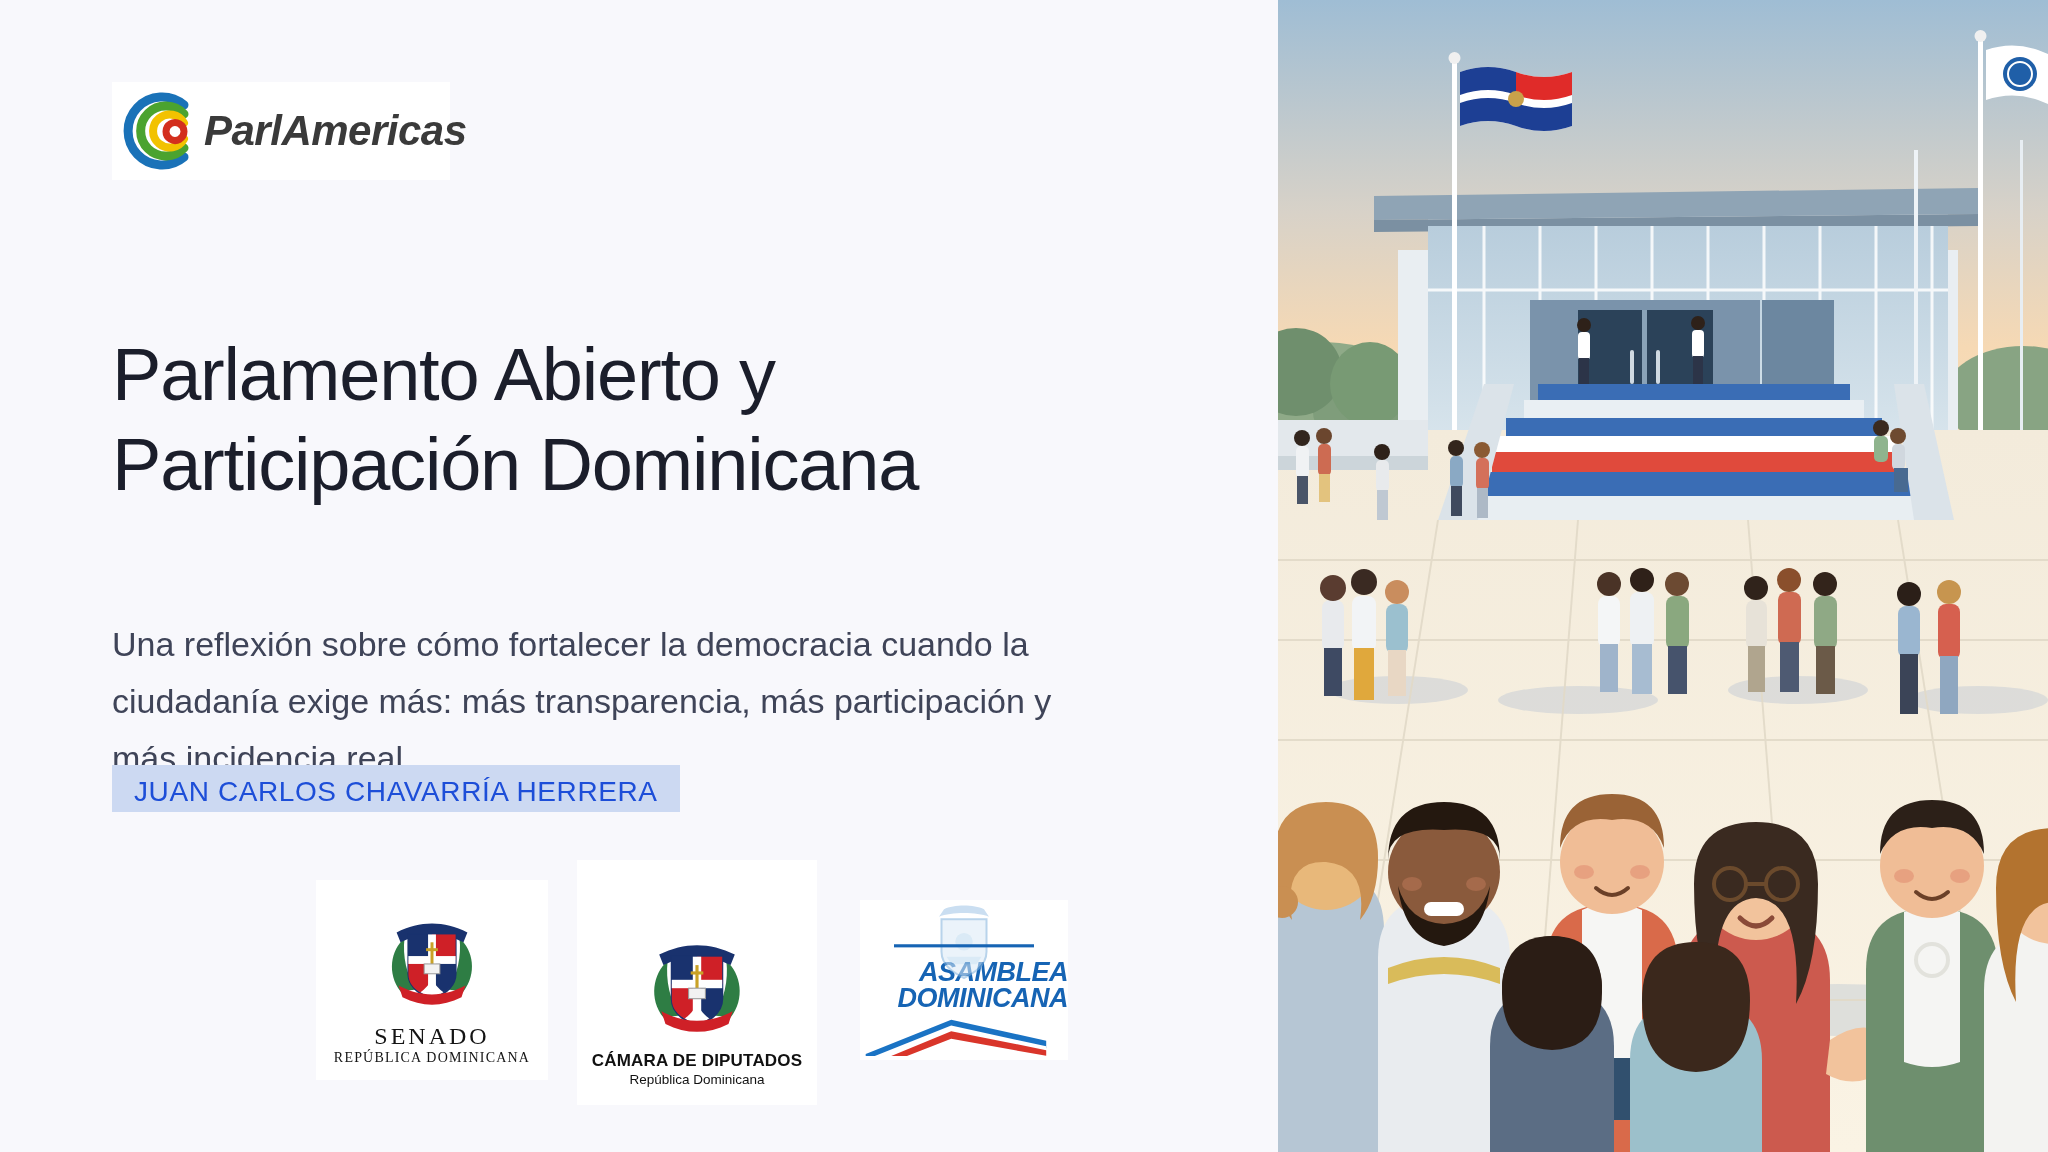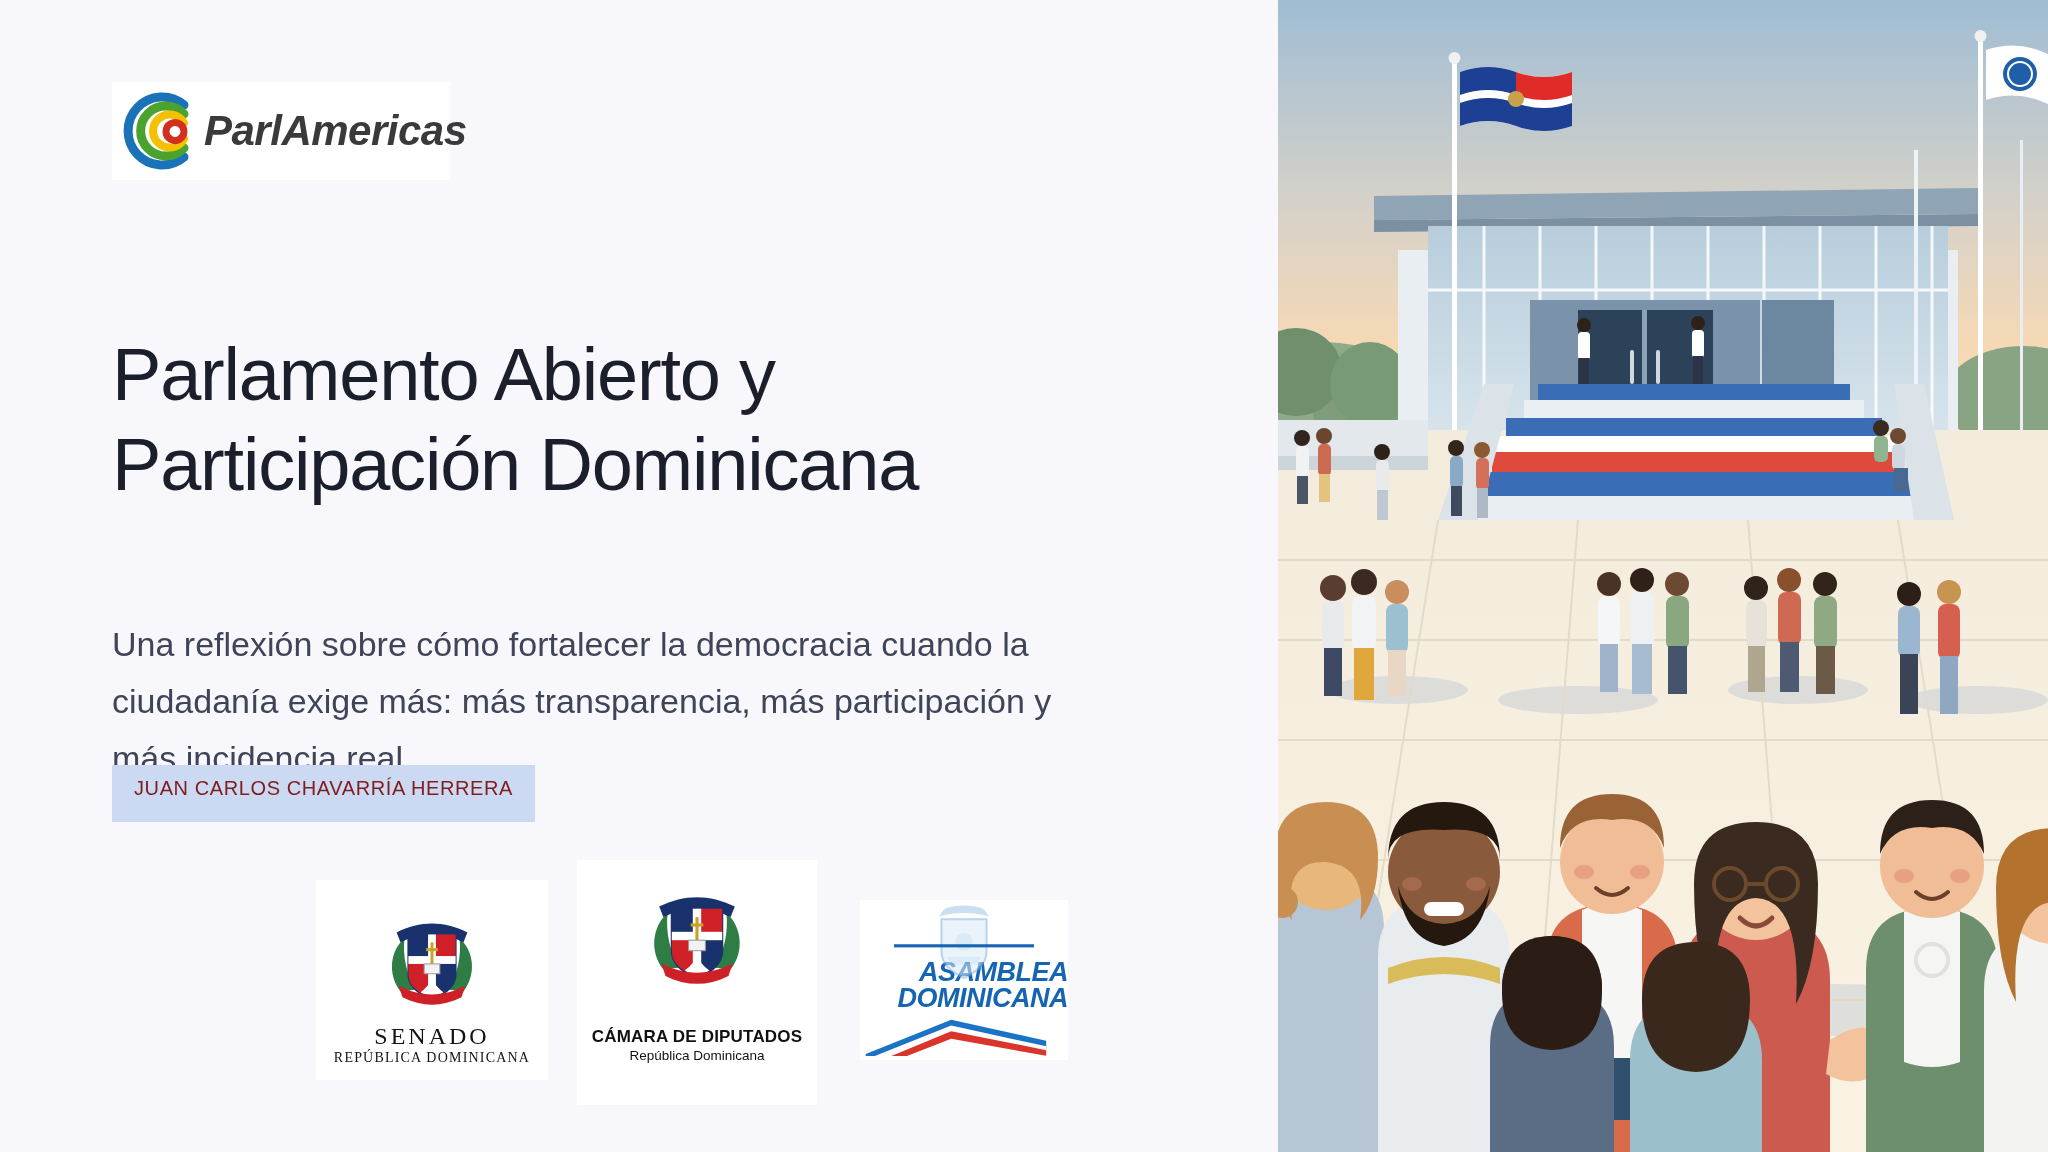--- a/index.html
+++ b/index.html
@@ -44,32 +44,32 @@
   
   .subtitle {
     position:absolute; left:112px; top:604px; width:1010px;
     font-size:34px; line-height:1.68;
     color:#3f4458; font-weight:400;margin-top:12px;
   }
 
   
   .author-badge {
     position:absolute; left:112px; top:765px;
-    background:#ccd9f2; color:#7f1d1d;
-    padding:12px 22px 23px 22px;
-    font-size:20px; letter-spacing:0.6px; line-height:1.1;
+    background:#ccd9f2; color:#1d4ed8;
+    padding:12px 22px 4px 22px;
+    font-size:28px; letter-spacing:0.6px; line-height:1.1;
     white-space:nowrap;
   }
 
   
   .partner-row { position:absolute; left:112px; top:860px; width:1060px; height:270px; }
   .logo-card { position:absolute; background:#ffffff; display:flex;
                flex-direction:column; align-items:center; justify-content:flex-end; }
   .logo-card.c1 { left:204px; top:20px;  width:232px; height:200px; }
-  .logo-card.c2 { left:465px; top:0px;   width:240px; height:245px;gap:24px; }
+  .logo-card.c2 { left:465px; top:0px;   width:240px; height:245px; }
   .logo-card.c3 { left:748px; top:40px;  width:208px; height:160px; }
 
   .crest { position:relative; }
 
   .card-text { text-align:center; width:100%; }
   .senado-t1 { font-family:"Liberation Serif", serif; font-size:24px; letter-spacing:3px; color:#141414; }
   .senado-t2 { font-family:"Liberation Serif", serif; font-size:14px; letter-spacing:1.2px; color:#141414; }
   .dip-t1 { font-family:"Liberation Sans", sans-serif; font-weight:bold; font-size:17px; letter-spacing:0.2px; color:#111; }
   .dip-t2 { font-family:"Liberation Sans", sans-serif; font-size:13.5px; color:#111; margin-top:1px; }
   .asam-t1 { font-family:"Liberation Sans", sans-serif; font-weight:bold; font-style:italic;

